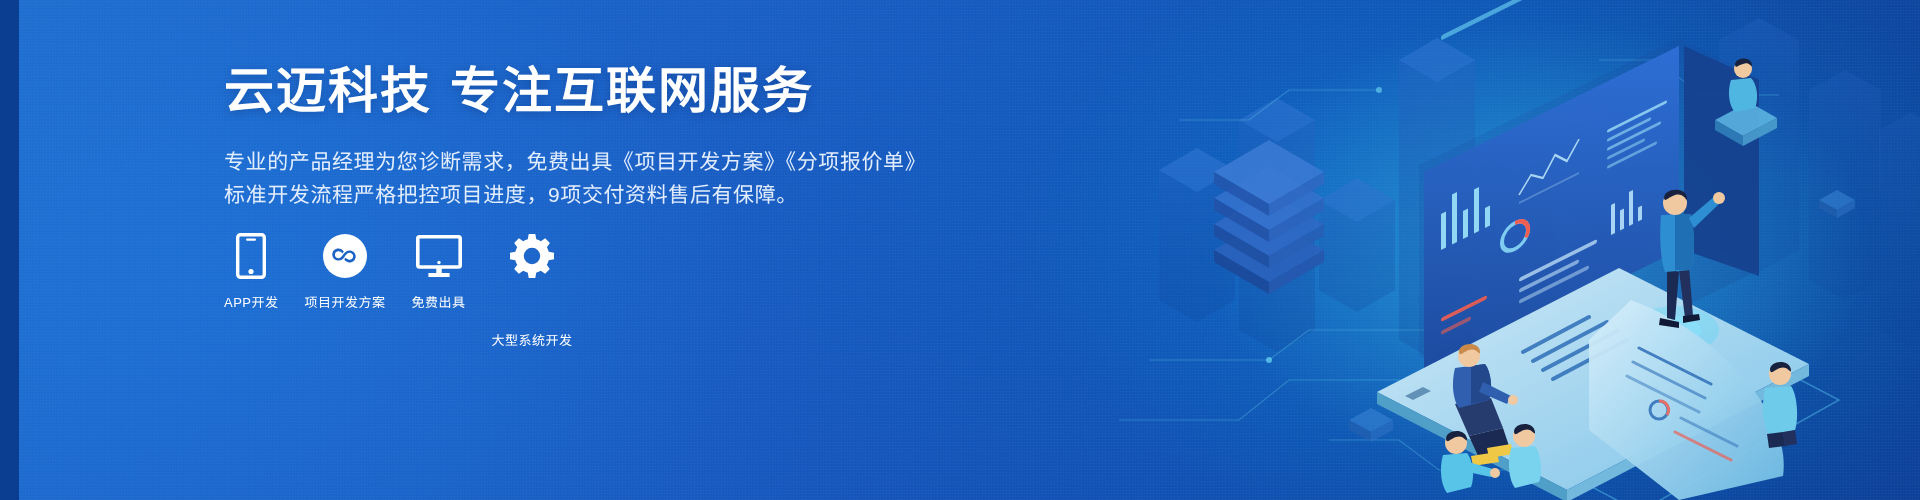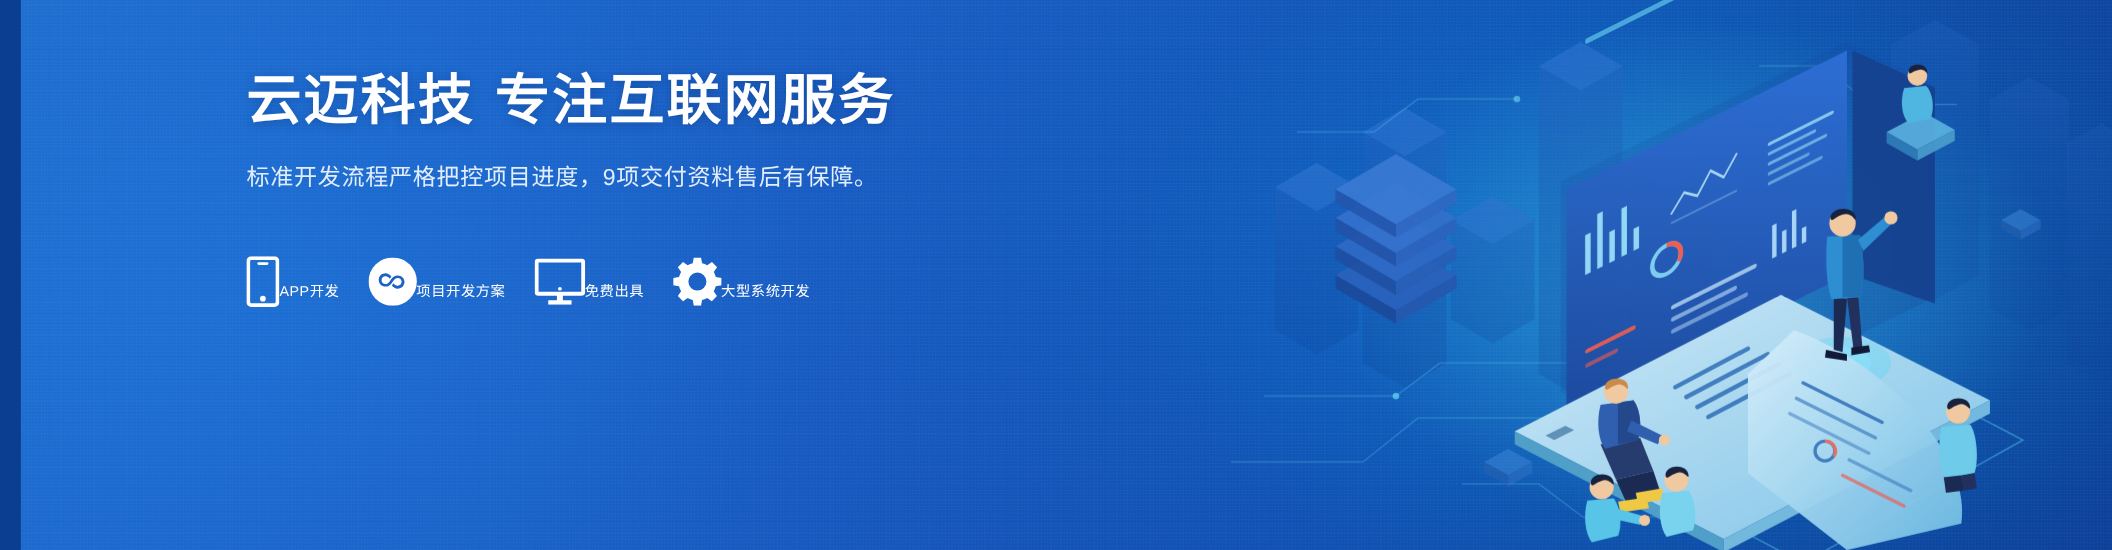--- a/index.html
+++ b/index.html
@@ -30,22 +30,22 @@
     margin:0;color:#ffffff;font-size:50px;line-height:1.18;font-weight:700;
     letter-spacing:2px;text-shadow:0 2px 10px rgba(0,25,80,0.28);white-space:nowrap;
   }
   .headline .gap{display:inline-block;width:18px;}
   .sub{margin:0;color:#e9f2ff;font-size:21px;line-height:33px;letter-spacing:0.6px;
        font-weight:400;white-space:nowrap;opacity:.97;}
   .sub-wrap{margin-top:24px;}
 
   
   .services{position:absolute;left:205px;top:232px;display:flex;align-items:flex-start;}
-  .svc{display:flex;flex-direction:row;align-items:center;margin-right:26px;width:auto;}
-  .svc:last-child{margin-right:0;}
+  .svc{display:flex;flex-direction:column;align-items:center;margin-right:26px;width:auto;}
+  .svc:last-child{margin-right:0;gap:38px;}
   .svc-ico{height:48px;display:flex;align-items:center;justify-content:center;margin-bottom:16px;}
   .svc-ico svg{display:block;}
   .svc-label{color:#ffffff;font-size:13px;line-height:1;letter-spacing:.5px;white-space:nowrap;font-weight:400;}
 
   
   .art{position:absolute;right:0;top:0;width:820px;height:500px;}
   .art svg{display:block;position:absolute;left:0;top:0;}
 </style>
 </head>
 <body>
@@ -301,20 +301,21 @@
         <path d="M700 200 L700 208 L718 218 L718 210 Z" fill="#2a63ae"></path>
         <path d="M736 200 L736 208 L718 218 L718 210 Z" fill="#3575c6"></path>
       </g>
     </svg>
   </div>
 
   <div class="copy">
     <h1 class="headline"><span>云迈科技</span><span class="gap"></span><span>专注互联网服务</span></h1>
 
     <div class="sub-wrap">
+      <p class="sub">专业的产品经理为您诊断需求，免费出具《项目开发方案》《分项报价单》</p>
       <p class="sub">标准开发流程严格把控项目进度，9项交付资料售后有保障。</p>
     </div>
   </div>
 
   <div class="services">
 
     <div class="svc">
       <span class="svc-ico">
         <svg width="30" height="46" viewBox="0 0 30 46" fill="#ffffff" xmlns="http://www.w3.org/2000/svg">
           <path d="M4.5 0h21A4.5 4.5 0 0 1 30 4.5v37A4.5 4.5 0 0 1 25.5 46h-21A4.5 4.5 0 0 1 0 41.5v-37A4.5 4.5 0 0 1 4.5 0Zm0 3.4A1.1 1.1 0 0 0 3.4 4.5v37a1.1 1.1 0 0 0 1.1 1.1h21a1.1 1.1 0 0 0 1.1-1.1v-37a1.1 1.1 0 0 0-1.1-1.1h-21Z"></path>

